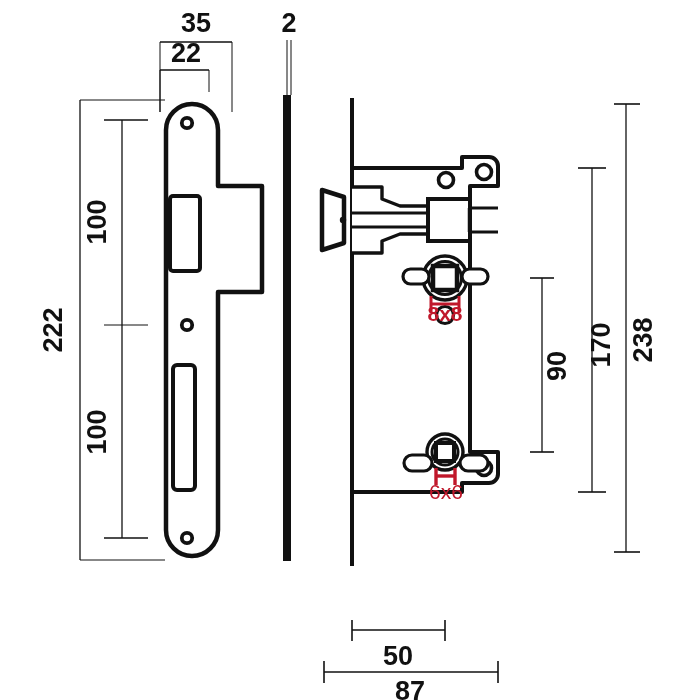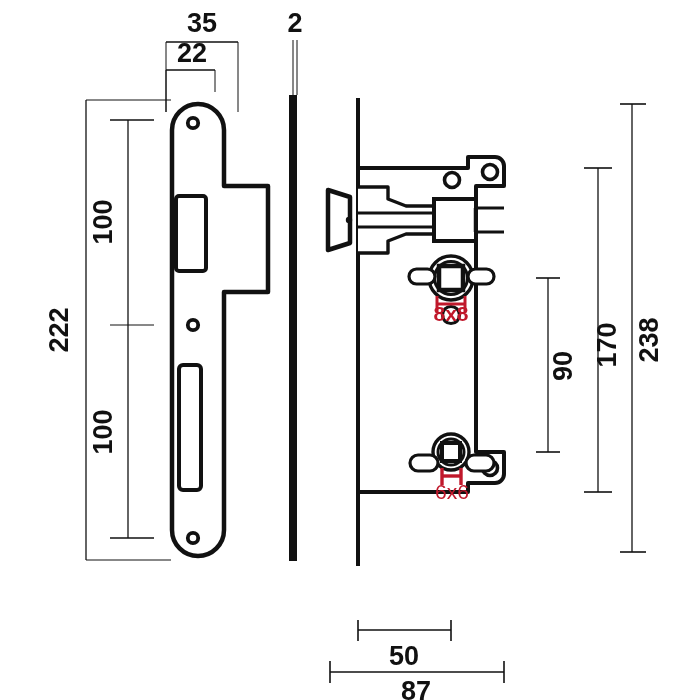--- a/index.html
+++ b/index.html
@@ -1,18 +1,18 @@
 <!DOCTYPE html>
 <html><head>
 <meta charset="utf-8">
 <style>
   html,body{margin:0;padding:0;background:#ffffff;}
   body{width:700px;height:700px;overflow:hidden;
        font-family:"Liberation Sans",sans-serif;}
-  #stage{position:relative;width:564px;height:700px;padding-left:6px;}
+  #stage{position:relative;width:564px;height:700px;}
   svg{display:block;}
   .dimtxt{font-family:"Liberation Sans",sans-serif;font-weight:bold;
           fill:#111111;font-size:27px;}
   .redtxt{font-family:"Liberation Sans",sans-serif;fill:#c0182b;}
 </style>
 </head>
 <body>
 
 <div id="stage">
 <svg width="700" height="700" viewBox="0 0 700 700">

